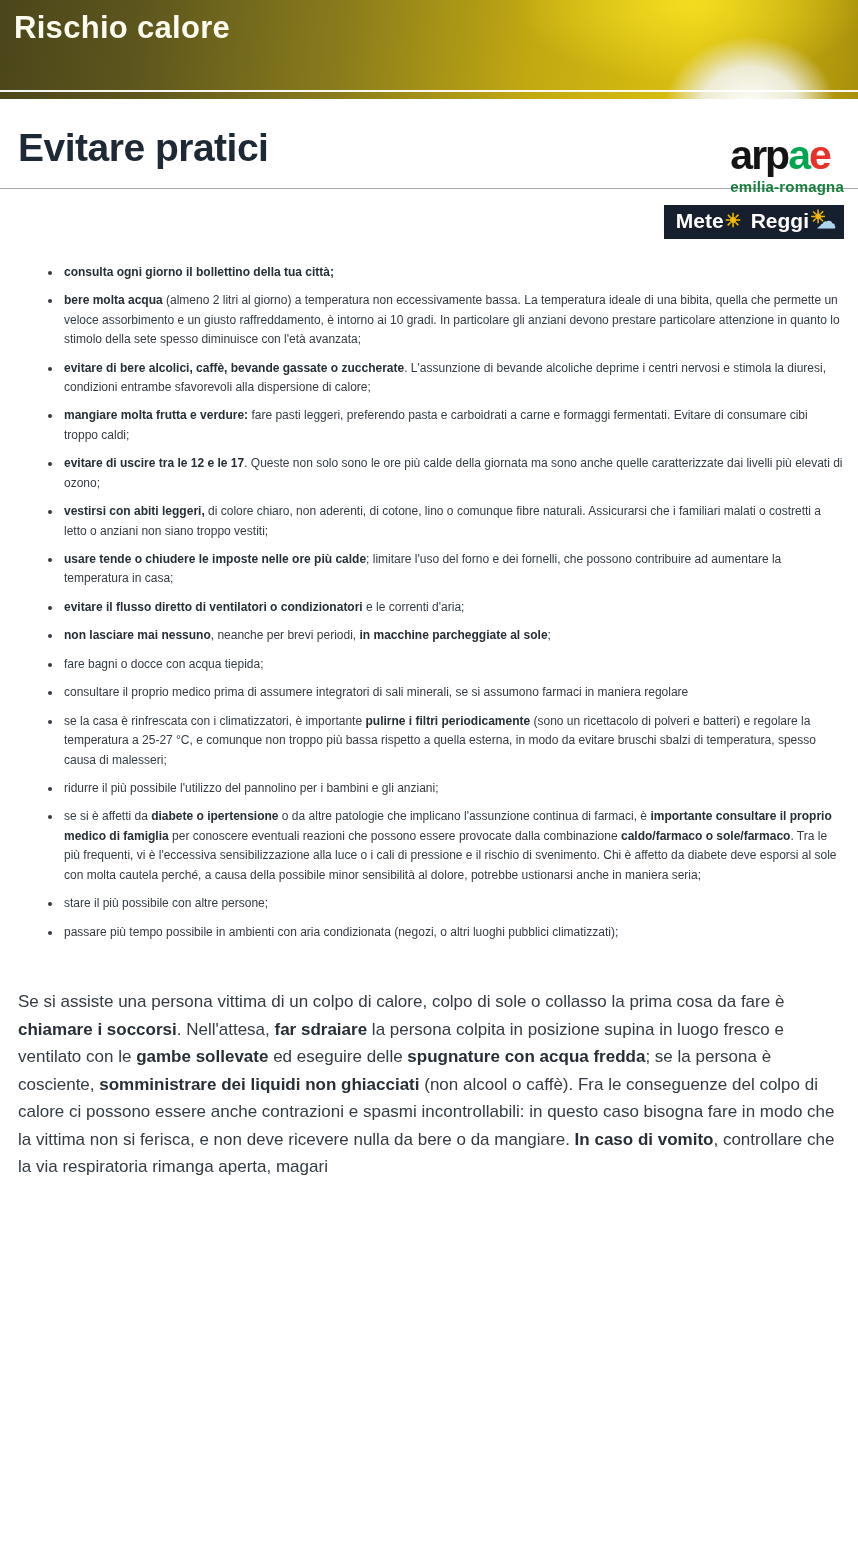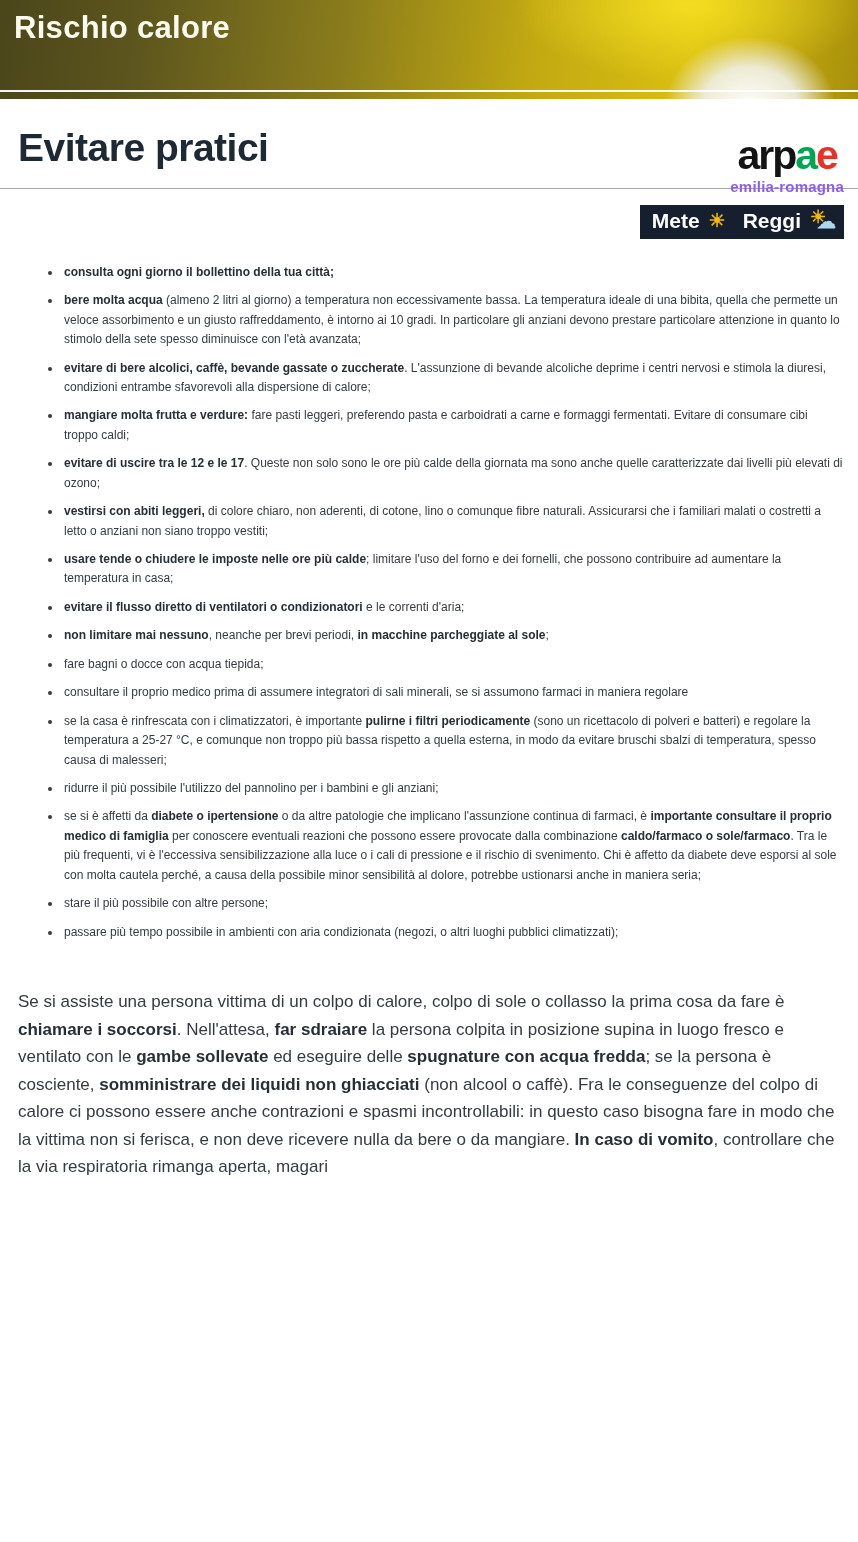--- a/index.html
+++ b/index.html
@@ -34,43 +34,43 @@
   
   .main { position:relative; padding:0 13px 26px 18px; }
 
   .page-title {
     margin:26px 0 10px 0;
     font-size:39px; font-weight:600; letter-spacing:-0.5px;
     color:#1e2936; line-height:1.2;
   }
 
   
-  .logo { position:absolute; top:10px; right:14px; text-align:center; line-height:1; }
+  .logo { position:absolute; top:10px; right:14px; line-height:1; }
   .logo-word { font-size:41px; font-weight:800; letter-spacing:-2px; color:#141414; }
   .lw-green { color:var(--logo-green,#00a650); }
   .lw-red   { color:var(--logo-red,#e6332a); }
-  .logo-sub { margin-top:3px; font-size:15px; font-weight:700; letter-spacing:0.2px; color:#8b5cf6; }
+  .logo-sub { margin-top:3px; font-size:15px; font-weight:700; letter-spacing:0.2px; color:#15803d; }
 
   .rule {
     border:none; border-top:1px solid #a8a8a8;
     margin:16px -13px 0 -18px;
   }
 
   .section-row { position:relative; margin-top:24px; min-height:24px; }
   .section-heading {
     font-size:17px; font-weight:700; color:#1e2936; letter-spacing:0.1px;
   }
 
   
   .badge {
     position:absolute; right:1px; top:-8px;
     display:inline-flex; align-items:center;
     background:var(--badge-bg,#161f2d);
     color:#ffffff; font-weight:700; font-size:21px;
-    padding:5px 8px 7px 12px; line-height:1;gap:8px;
+    padding:5px 8px 7px 12px; line-height:1;
   }
   .badge .sun { color:var(--sun-yellow,#f2b707); font-size:19px; margin-left:1px; }
   .badge .t2 { margin-left:9px; }
   .suncloud { position:relative; display:inline-block; width:26px; height:22px; margin-left:1px; }
   .sc-sun   { position:absolute; left:0; top:-2px; color:var(--sun-yellow,#f2b707); font-size:18px; }
   .sc-cloud { position:absolute; left:7px; top:2px; color:#aed7ef; font-size:19px; }
 
   
   ul.advice { margin:26px 0 0 0; padding:0 0 0 44px; }
   ul.advice li {
@@ -116,21 +116,21 @@
 
   <ul class="advice">
       <li><b>consulta ogni giorno il bollettino della tua città;</b></li>
       <li><b>bere molta acqua</b><span> (almeno 2 litri al giorno) a temperatura non eccessivamente bassa. La temperatura ideale di una bibita, quella che permette un veloce assorbimento e un giusto raffreddamento, è intorno ai 10 gradi. In particolare gli anziani devono prestare particolare attenzione in quanto lo stimolo della sete spesso diminuisce con l'età avanzata;</span></li>
       <li><b>evitare di bere alcolici, caffè, bevande gassate o zuccherate</b><span>. L'assunzione di bevande alcoliche deprime i centri nervosi e stimola la diuresi, condizioni entrambe sfavorevoli alla dispersione di calore;</span></li>
       <li><b>mangiare molta frutta e verdure:</b><span> fare pasti leggeri, preferendo pasta e carboidrati a carne e formaggi fermentati. Evitare di consumare cibi troppo caldi;</span></li>
       <li><b>evitare di uscire tra le 12 e le 17</b><span>. Queste non solo sono le ore più calde della giornata ma sono anche quelle caratterizzate dai livelli più elevati di ozono;</span></li>
       <li><b>vestirsi con abiti leggeri,</b><span> di colore chiaro, non aderenti, di cotone, lino o comunque fibre naturali. Assicurarsi che i familiari malati o costretti a letto o anziani non siano troppo vestiti;</span></li>
       <li><b>usare tende o chiudere le imposte nelle ore più calde</b><span>; limitare l'uso del forno e dei fornelli, che possono contribuire ad aumentare la temperatura in casa;</span></li>
       <li><b>evitare il flusso diretto di ventilatori o condizionatori</b><span> e le correnti d'aria;</span></li>
-      <li><b>non limitare mai nessuno</b><span>, neanche per brevi periodi, </span><b>in macchine parcheggiate al sole</b><span>;</span></li>
+      <li><b>non lasciare mai nessuno</b><span>, neanche per brevi periodi, </span><b>in macchine parcheggiate al sole</b><span>;</span></li>
       <li><span>fare bagni o docce con acqua tiepida;</span></li>
       <li><span>consultare il proprio medico prima di assumere integratori di sali minerali, se si assumono farmaci in maniera regolare</span></li>
       <li><span>se la casa è rinfrescata con i climatizzatori, è importante </span><b>pulirne i filtri periodicamente</b><span> (sono un ricettacolo di polveri e batteri) e regolare la temperatura a 25-27 °C, e comunque non troppo più bassa rispetto a quella esterna, in modo da evitare bruschi sbalzi di temperatura, spesso causa di malesseri;</span></li>
       <li><span>ridurre il più possibile l'utilizzo del pannolino per i bambini e gli anziani;</span></li>
       <li><span>se si è affetti da </span><b>diabete o ipertensione</b><span> o da altre patologie che implicano l'assunzione continua di farmaci, è </span><b>importante consultare il proprio medico di famiglia</b><span> per conoscere eventuali reazioni che possono essere provocate dalla combinazione </span><b>caldo/farmaco o sole/farmaco</b><span>. Tra le più frequenti, vi è l'eccessiva sensibilizzazione alla luce o i cali di pressione e il rischio di svenimento. Chi è affetto da diabete deve esporsi al sole con molta cautela perché, a causa della possibile minor sensibilità al dolore, potrebbe ustionarsi anche in maniera seria;</span></li>
       <li><span>stare il più possibile con altre persone;</span></li>
       <li><span>passare più tempo possibile in ambienti con aria condizionata (negozi, o altri luoghi pubblici climatizzati);</span></li>
     </ul>
 
 

